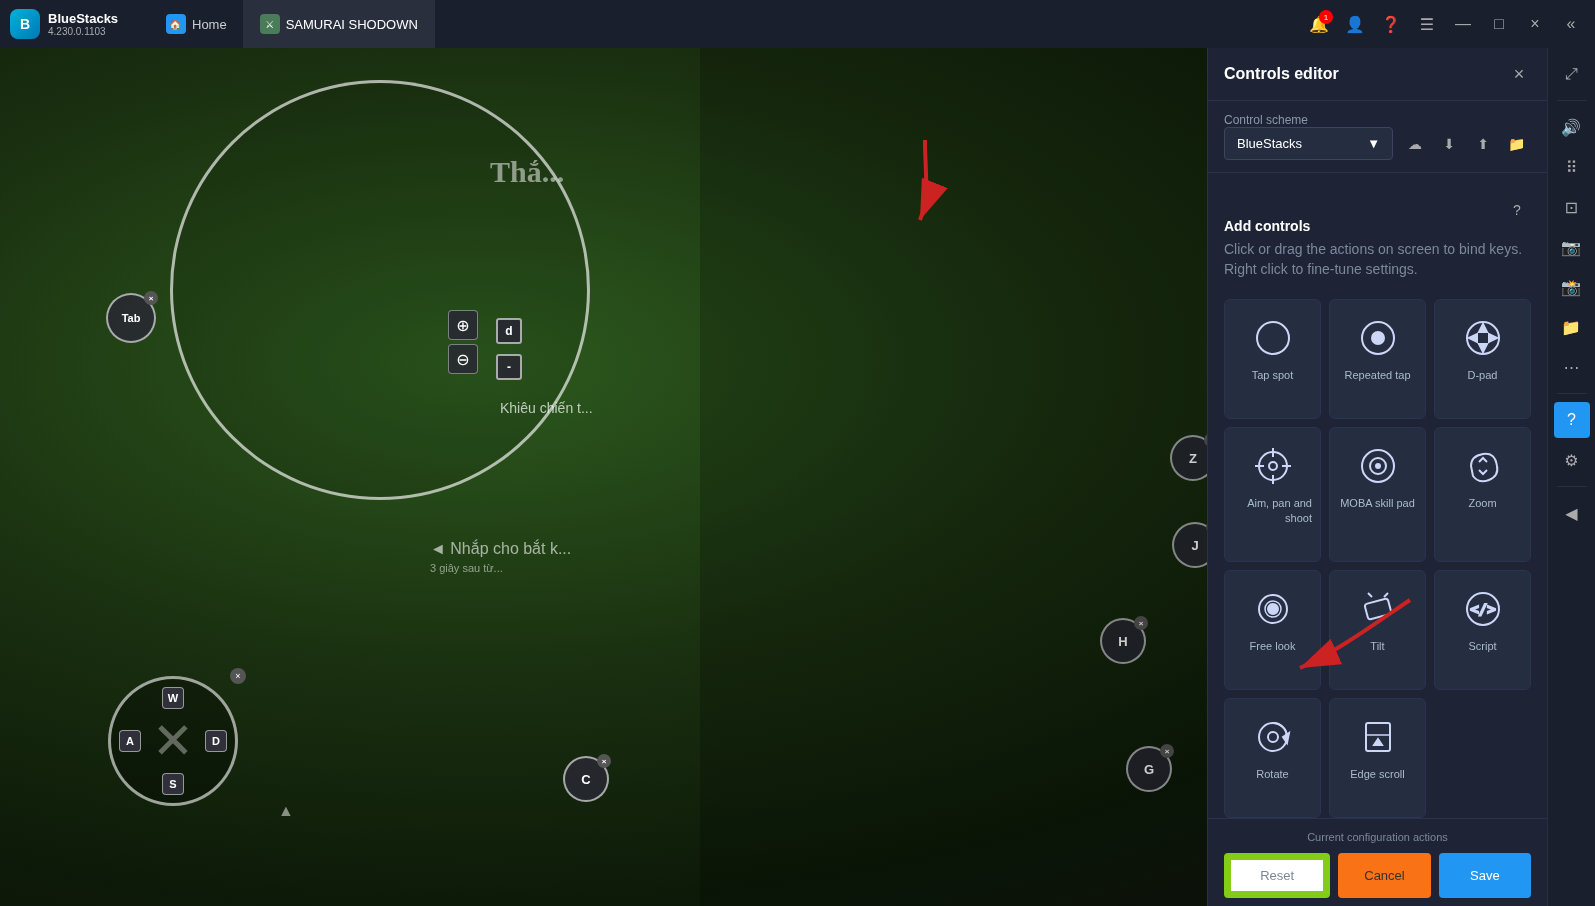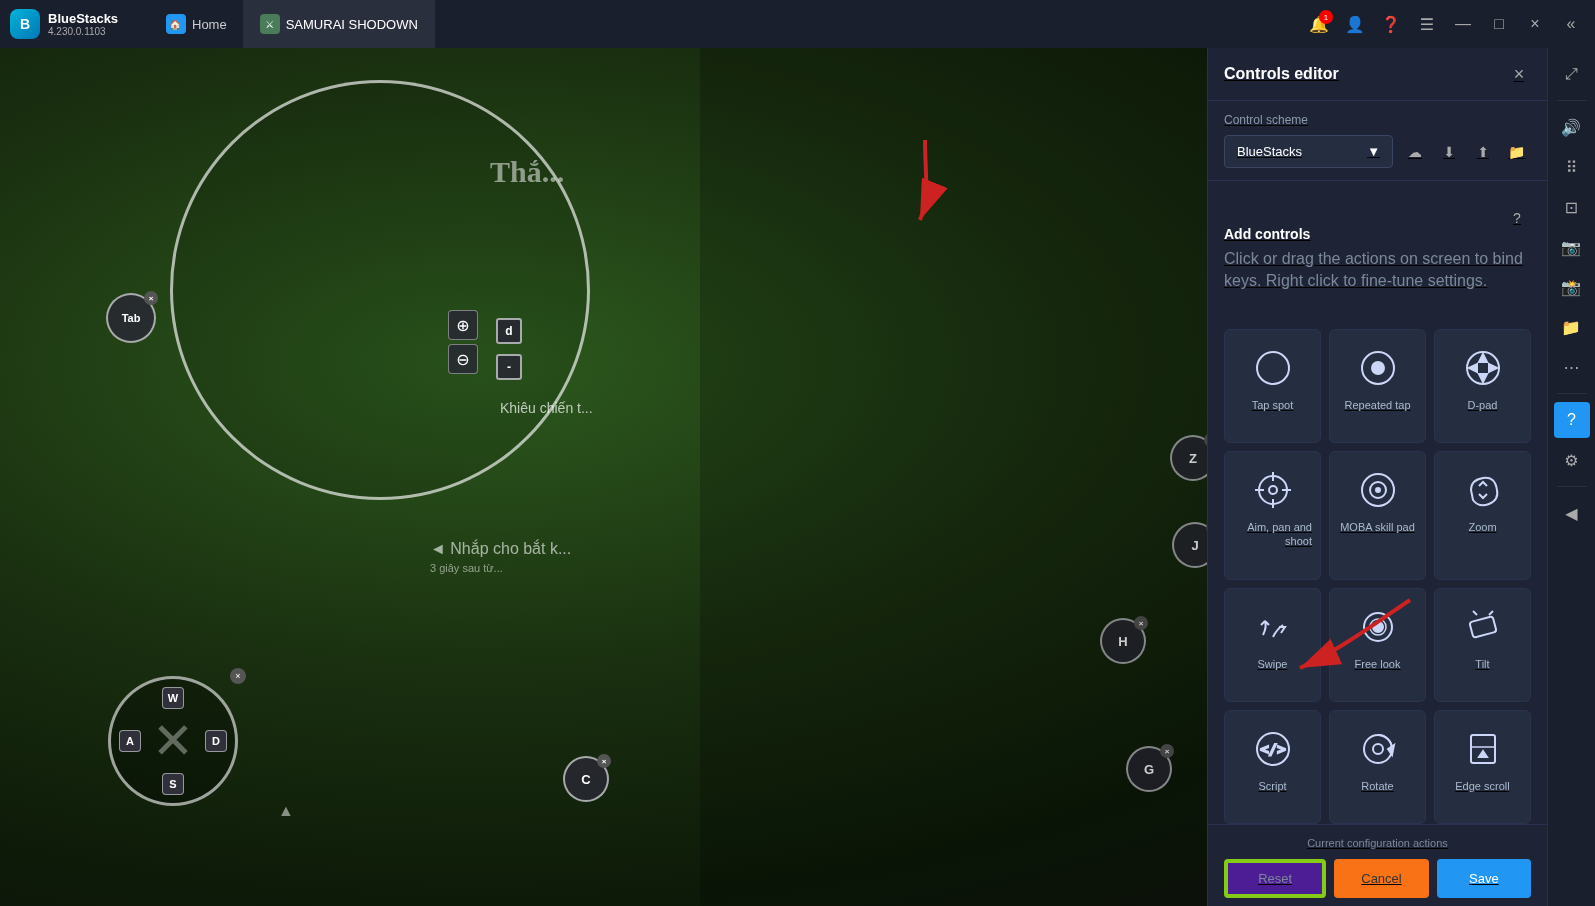--- a/index.html
+++ b/index.html
@@ -175,21 +175,20 @@
       position: absolute;
       top: 48px;
       right: 48px;
       width: 340px;
       height: calc(906px - 48px);
       background: #1e2436;
       z-index: 200;
       display: flex;
       flex-direction: column;
       border-left: 1px solid #2a3050;
-      text-decoration: underline;
     }
 
     .panel-header {
       display: flex;
       align-items: center;
       justify-content: space-between;
       padding: 14px 16px;
       border-bottom: 1px solid #2a3050;
     }
 
@@ -208,21 +207,20 @@
     }
 
     .control-scheme-section {
       padding: 12px 16px;
       border-bottom: 1px solid #2a3050;
     }
 
     .section-label {
       color: #8899aa;
       font-size: 12px;
-      margin-bottom: 8px;
     }
 
     .scheme-row {
       display: flex;
       align-items: center;
       gap: 8px;
     }
 
     .scheme-dropdown {
       flex: 1;
@@ -265,23 +263,23 @@
 
     .add-controls-title {
       color: white;
       font-size: 14px;
       font-weight: 600;
       margin-top: 33px;
     }
 
     .add-controls-desc {
       color: #7a8899;
-      font-size: 16px;
+      font-size: 14px;
       line-height: 1.4;
-      margin-bottom: 24px;
+      margin-bottom: 8px;
     }
 
     
     .controls-grid {
       display: grid;
       grid-template-columns: repeat(3, 1fr);
       gap: 8px;
       padding: 0 16px;
       overflow-y: auto;
       flex: 1;
@@ -341,23 +339,23 @@
       flex: 1;
       padding: 8px;
       border-radius: 4px;
       border: none;
       font-size: 13px;
       cursor: pointer;
       font-weight: 500;
     }
 
     .btn-reset {
-      background: #4c1d95;
+      background: #ffffff;
       color: #7a8899;
-      border: 4px solid #84cc16;
+      border: 7px solid #84cc16;
     }
 
     .btn-cancel {
       background: #f97316;
       color: #333;
     }
 
     .btn-save {
       background: #2196F3;
       color: white;
@@ -628,30 +626,20 @@
     <div class="control-item">
       <div class="control-icon">
         <svg viewBox="0 0 40 40">
           <path d="M8,20 Q8,10 20,8 Q32,6 34,20 Q36,30 26,34 Q16,38 10,30 Z" stroke="#ccd6f6" stroke-width="2" fill="none"></path>
           <path d="M24,16 L20,12 L16,16 M16,24 L20,28 L24,24" stroke="#ccd6f6" stroke-width="2" fill="none"></path>
         </svg>
       </div>
       <span class="control-label">Zoom</span>
     </div>
 
-    <div class="control-item">
-      <div class="control-icon">
-        <svg viewBox="0 0 40 40">
-          <path d="M10,28 Q14,20 12,14 L16,18 M12,14 L8,18" stroke="#ccd6f6" stroke-width="2" fill="none"></path>
-          <path d="M20,30 Q24,22 30,18" stroke="#ccd6f6" stroke-width="2" fill="none"></path>
-          <path d="M28,26 L32,20 L26,20" stroke="#ccd6f6" stroke-width="2" fill="none"></path>
-        </svg>
-      </div>
-      <span class="control-label">Swipe</span>
-    </div>
 
     <div class="control-item">
       <div class="control-icon">
         <svg viewBox="0 0 40 40">
           <circle cx="20" cy="20" r="14" stroke="#ccd6f6" stroke-width="2" fill="none"></circle>
           <circle cx="20" cy="20" r="5" fill="#ccd6f6"></circle>
           <circle cx="20" cy="20" r="8" stroke="#ccd6f6" stroke-width="1.5" fill="none"></circle>
         </svg>
       </div>
       <span class="control-label">Free look</span>

